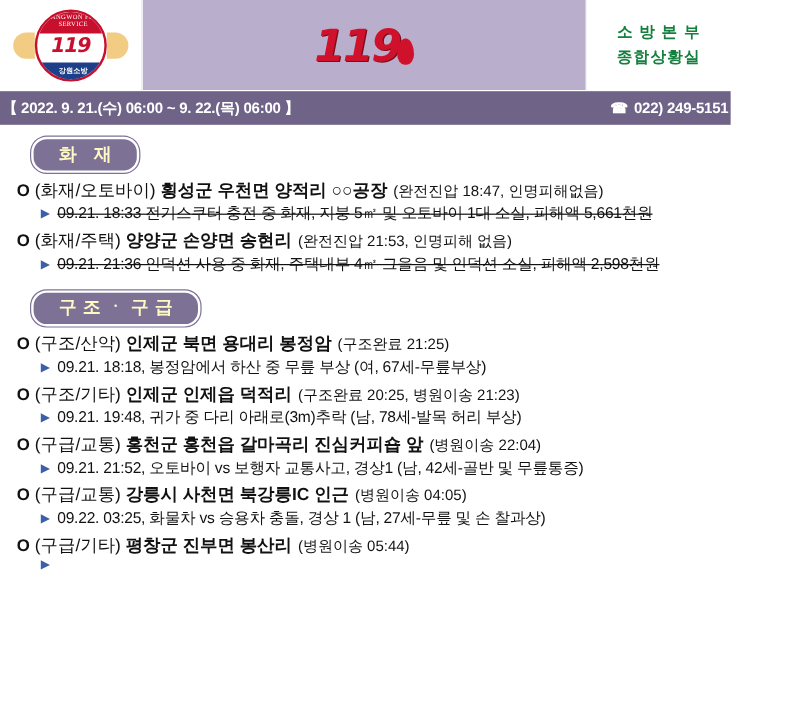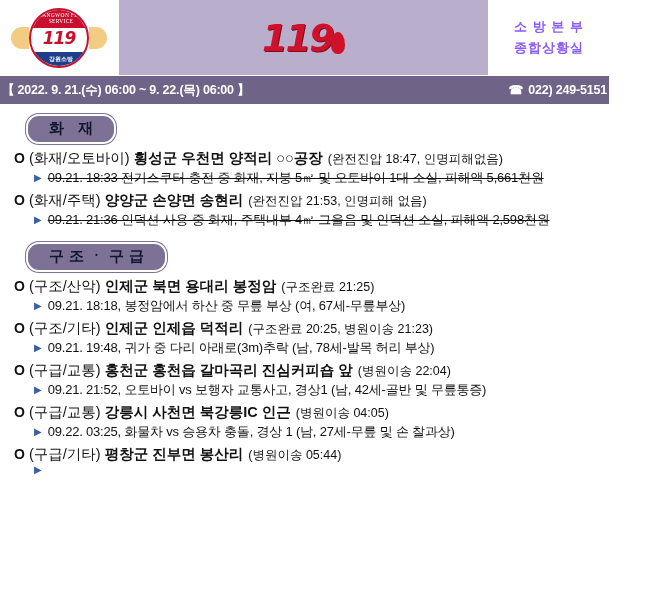--- a/index.html
+++ b/index.html
@@ -137,21 +137,21 @@
     width: 120px;
     display: flex;
     flex-direction: column;
     align-items: center;
     justify-content: center;
     line-height: 1.55;
   }
   .dept-line {
     font-size: 13px;
     font-weight: bold;
-    color: #8b5cf6;
+    color: #15803d;
     letter-spacing: 1px;
     white-space: nowrap;
   }
 
   
   .datebar {
     height: 28px;
     background: #6f6388;
     color: #ffffff;
     display: flex;
@@ -165,21 +165,21 @@
   .datebar .phone { display: flex; align-items: center; gap: 5px; }
   .phone-icon { font-size: 12px; }
 
   
   .content {
     padding: 6px 8px 0 8px;
   }
   .section-chip {
     display: inline-block;
     background: #7d7196;
-    color: #0f172a;
+    color: #fef9c3;
     font-size: 15px;
     font-weight: bold;
     letter-spacing: 5px;
     text-indent: 5px;
     padding: 3px 16px 4px 16px;
     border-radius: 13px;
     border: 2px solid #ffffff;
     box-shadow: 0 0 0 1px #7d7196;
     margin: 4px 0 4px 18px;
   }

